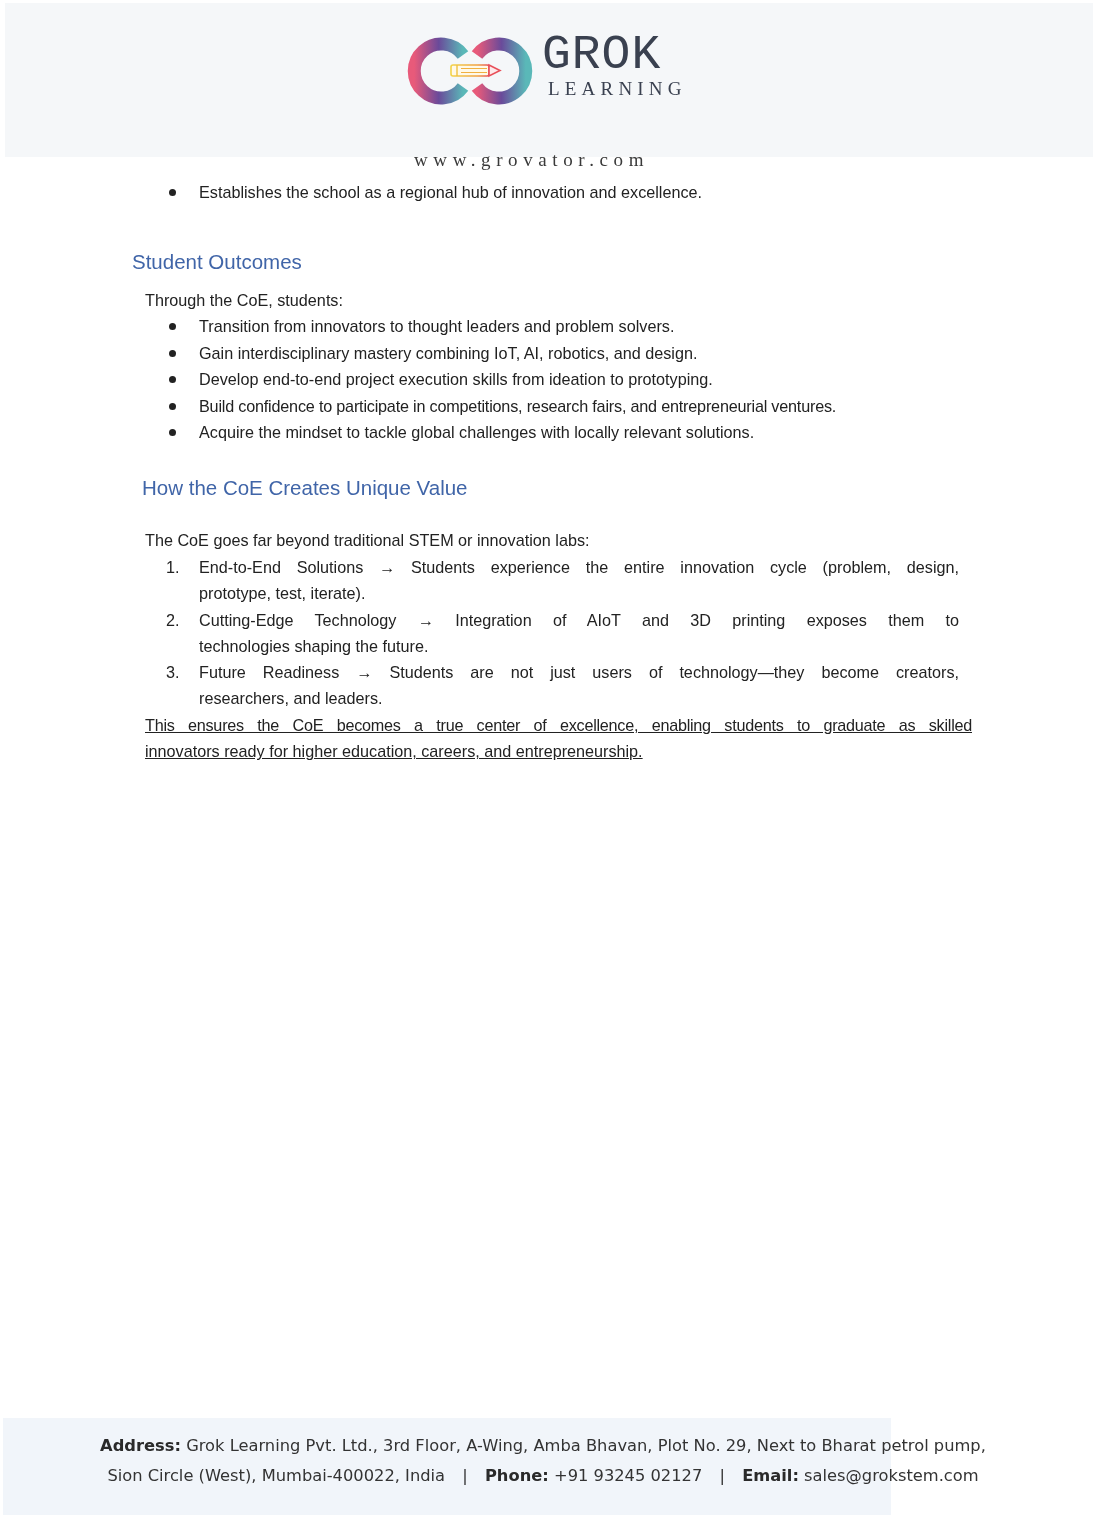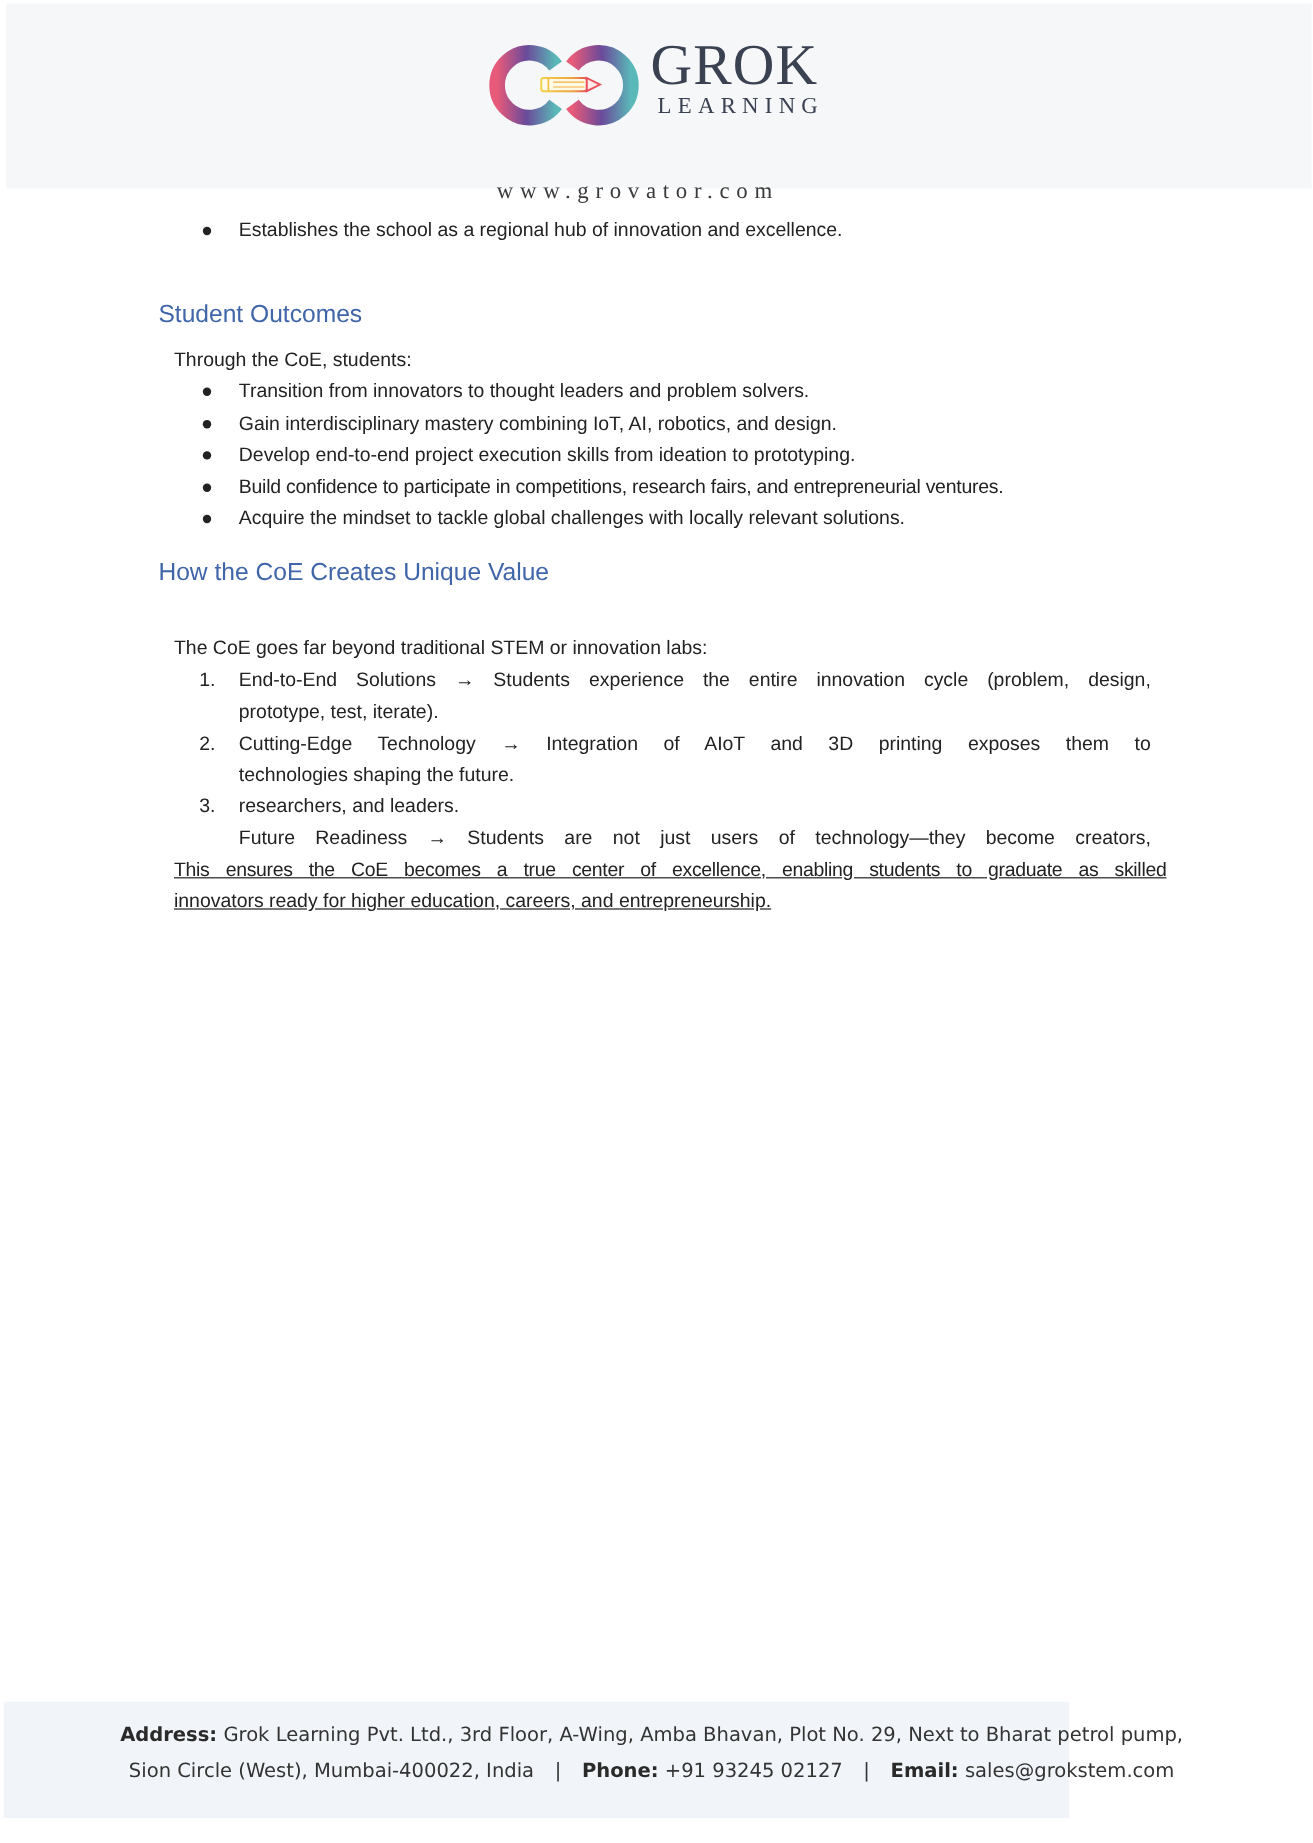--- a/index.html
+++ b/index.html
@@ -3,21 +3,21 @@
 <meta charset="utf-8">
 <style>
   html, body { margin: 0; padding: 0; background: #ffffff; }
   body { width: 1094px; height: 1536px; position: relative; overflow: hidden;
          font-family: "Liberation Sans", sans-serif; color: #222222; }
 
   
   .header { position: absolute; left: 5px; top: 3px; width: 1088px; height: 154px;
             background: #f5f7f9; }
   .logo-mark { position: absolute; left: 400px; top: 30px; width: 140px; height: 76px; }
-  .brand-grok { position: absolute; left: 537px; top: 26px; font-family: Liberation Serif, serif;
+  .brand-grok { position: absolute; left: 537px; top: 26px; font-family: Liberation Mono, monospace;
                 font-size: 48px; line-height: 52px; color: #3a4150; letter-spacing: 1px; }
   .brand-learning { position: absolute; left: 543px; top: 74px; font-family: "Liberation Serif", serif;
                     font-size: 19px; line-height: 24px; color: #3a4150; letter-spacing: 5.2px; }
   .brand-url { position: absolute; left: 409px; top: 108px; font-family: Liberation Serif, serif;
                font-size: 19px; line-height: 26px; color: #3a3a3a; letter-spacing: 5.6px; margin-top: 36px; }
 
   
   .content { position: absolute; left: 132px; top: 0; width: 827px; }
   .p { position: absolute; left: 13px; width: 827px; font-size: 16.2px; line-height: 26.3px; color: #222; white-space: nowrap; }
   .h2 { position: absolute; left: 0; font-size: 20.5px; line-height: 28px; color: #4065a8; white-space: nowrap; }
@@ -107,42 +107,42 @@
         <span class="line" style="letter-spacing:-0.2px;">Build confidence to participate in competitions, research fairs, and entrepreneurial ventures.</span>
       </span>
   </div>
   <div class="li" style="top:419px;">
     <span class="bullet" style="top:10px;"></span>
     <span class="li-text">
         <span class="line">Acquire the mindset to tackle global challenges with locally relevant solutions.</span>
       </span>
   </div>
 
-  <div class="h2" style="top:463px;">How the CoE Creates Unique Value</div>
+  <div class="h2" style="top:474px;margin-left:10px;">How the CoE Creates Unique Value</div>
   <div class="p" style="top:527px;">The CoE goes far beyond traditional STEM or innovation labs:</div>
 
   <div class="li" style="top:554px;">
     <span class="num">1.</span>
     <span class="li-text">
       <span class="line just">End-to-End Solutions → Students experience the entire innovation cycle (problem, design,</span>
       <span class="line">prototype, test, iterate).</span>
     </span>
   </div>
   <div class="li" style="top:607px;">
     <span class="num">2.</span>
     <span class="li-text">
       <span class="line just">Cutting-Edge Technology → Integration of AIoT and 3D printing exposes them to</span>
       <span class="line">technologies shaping the future.</span>
     </span>
   </div>
   <div class="li" style="top:659px;">
     <span class="num">3.</span>
     <span class="li-text">
+      <span class="line just">Future Readiness → Students are not just users of technology—they become creators,</span>
       <span class="line">researchers, and leaders.</span>
-      <span class="line just">Future Readiness → Students are not just users of technology—they become creators,</span>
     </span>
   </div>
 
   <div class="p" style="top:712px;text-decoration:underline;">
     <span class="line just" style="letter-spacing:-0.25px;">This ensures the CoE becomes a true center of excellence, enabling students to graduate as skilled</span>
     <span class="line">innovators ready for higher education, careers, and entrepreneurship.</span>
   </div>
 </div>
 
 <div class="footer">

